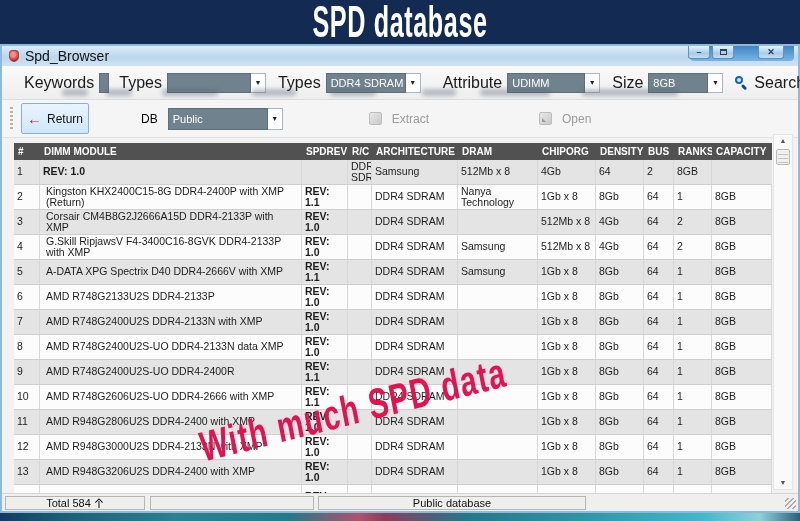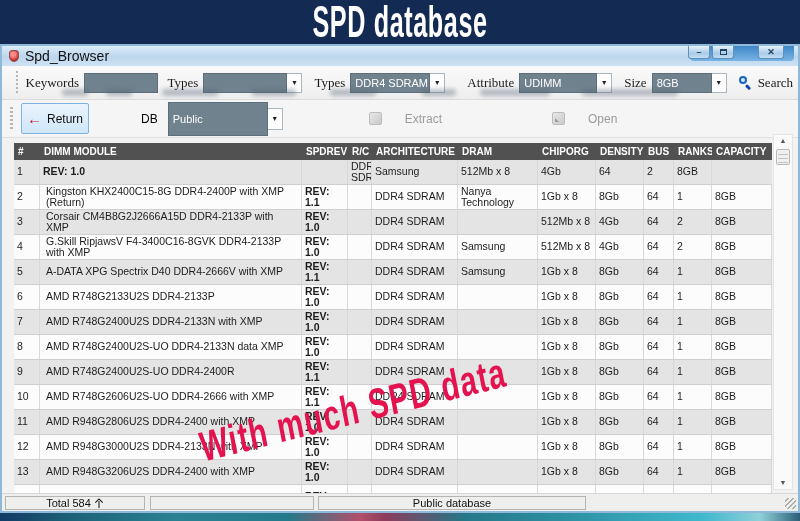--- a/index.html
+++ b/index.html
@@ -36,21 +36,21 @@
   
   .ghost { position:absolute; height:7px; border-radius:3px; background:rgba(88,100,118,.38);
            filter:blur(2px); pointer-events:none; }
 
   
   .toolbar1 { position:absolute; left:0; top:20px; width:796px; height:34px;
               background:linear-gradient(180deg,#fafafa,#eeeeee); border-bottom:1px solid #dcdcdc;
               display:flex; align-items:center; padding-left:14px; }
   .gripper { width:3px; height:24px; margin-right:8px;
              background:repeating-linear-gradient(180deg,#b5b5b5 0 2px,transparent 2px 4px); }
-  .tb-label { font-size:13px; color:#1a1a1a; margin:0 5px 0 0; white-space:nowrap;font-family:Liberation Serif, serif; }
+  .tb-label { font-size:16px; color:#1a1a1a; margin:0 5px 0 0; white-space:nowrap; }
   .slate-box { height:20px; background:#70828e; border:1px solid #5c6e7a; color:#fff;
                font-size:11px; display:flex; align-items:center; padding:0 4px; overflow:hidden; white-space:nowrap; }
   .drop-arrow { width:15px; height:20px; background:#fdfdfd; border:1px solid #aab6be; border-left:none;
                 font-size:7px; color:#222; display:flex; align-items:center; justify-content:center; cursor:pointer; }
   .grp { display:flex; align-items:center; }
   .search-btn { display:flex; align-items:center; margin-left:12px; cursor:pointer; }
   .mag { position:relative; width:14px; height:14px; margin-right:5px; }
   .mag .lens { position:absolute; left:0; top:0; width:8px; height:8px; border:2.5px solid #1565c0;
                border-radius:50%; background:#d9e9f8; }
   .mag .stem { position:absolute; left:8px; top:8px; width:6px; height:3px; background:#0d47a1;
@@ -58,21 +58,21 @@
 
   
   .toolbar2 { position:absolute; left:0; top:54px; width:796px; height:38px;
               background:#f5f5f5; border-bottom:1px solid #e0e0e0;
               display:flex; align-items:center; padding-left:8px; }
   .return-btn { display:flex; align-items:center; justify-content:center; gap:5px;
                 width:68px; height:31px; background:linear-gradient(180deg,#eaf4fd,#cfe6f9);
                 border:1px solid #7fb2e3; border-radius:2px; font-size:12px; color:#111; cursor:pointer; }
   .red-arrow { color:#cc1a1a; font-size:15px; font-weight:bold; line-height:1; }
   .db-label { font-size:12px; margin:0 10px 0 52px; }
-  .disabled-action { display:flex; align-items:center; gap:23px; color:#9b9b9b; font-size:12px; }
+  .disabled-action { display:flex; align-items:center; gap:10px; color:#9b9b9b; font-size:12px; }
   .gray-ico { width:13px; height:13px; background:linear-gradient(135deg,#e8e8e8,#c9c9c9);
               border:1px solid #bdbdbd; border-radius:2px; position:relative; }
   .gray-ico.open:after { content:""; position:absolute; left:2px; bottom:2px; width:0; height:0;
               border-left:4px solid #9a9a9a; border-top:4px solid transparent; }
 
   
   .table-wrap { position:absolute; left:12px; top:97px; width:758px; height:350px; overflow:hidden;
                 background:#fff; }
   .trow { display:grid; grid-template-columns:26px 262px 46px 24px 86px 80px 58px 48px 30px 38px 60px; }
   .thead { background:#515151; height:17px; }
@@ -194,21 +194,21 @@
     </div>
 
     <div class="toolbar2">
       <span class="gripper"></span>
       <button class="return-btn">
         <span class="red-arrow">←</span>
         <span>Return</span>
       </button>
       <span class="db-label">DB</span>
       <div class="grp">
-        <div class="slate-box" style="width:100px;height:34px">Public</div>
+        <div class="slate-box" style="width:100px;height:22px">Public</div>
         <div class="drop-arrow" style="height:22px">▼</div>
       </div>
       <div class="disabled-action" style="margin-left:86px">
         <span class="gray-ico"></span>
         <span>Extract</span>
       </div>
       <div class="disabled-action" style="margin-left:110px">
         <span class="gray-ico open"></span>
         <span>Open</span>
       </div>

